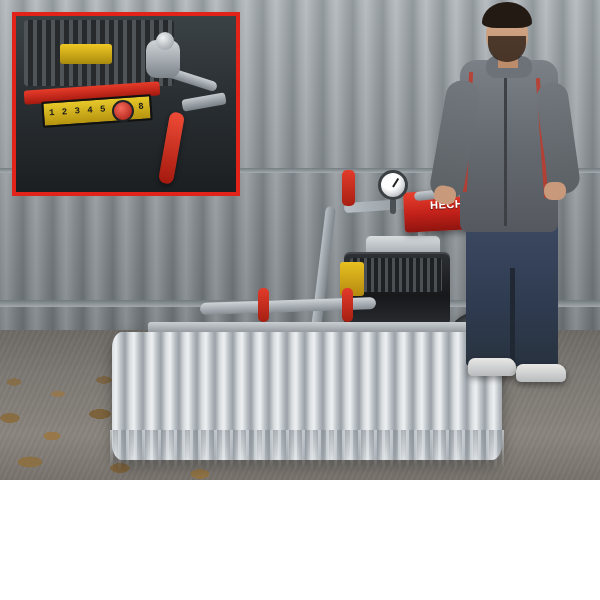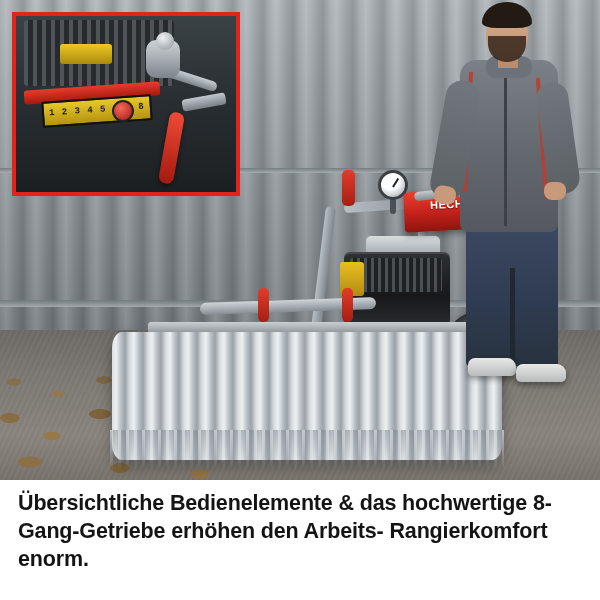--- a/index.html
+++ b/index.html
@@ -635,17 +635,14 @@
       <div class="inset-knob"></div>
       <div class="inset-bracket"></div>
       <div class="inset-lever-bar"></div>
       <div class="inset-lever-head"></div>
       <div class="inset-lever-ball"></div>
       <div class="inset-lever-grip"></div>
     </div>
 
   </div>
 
-  <div class="caption">
-    <p class="caption-text">Übersichtliche Bedienelemente &amp; das hochwertige 8-Gang-Getriebe erhöhen den Arbeits- Rangierkomfort enorm.</p>
-  </div>
 
 </div>
 
 </body></html>

